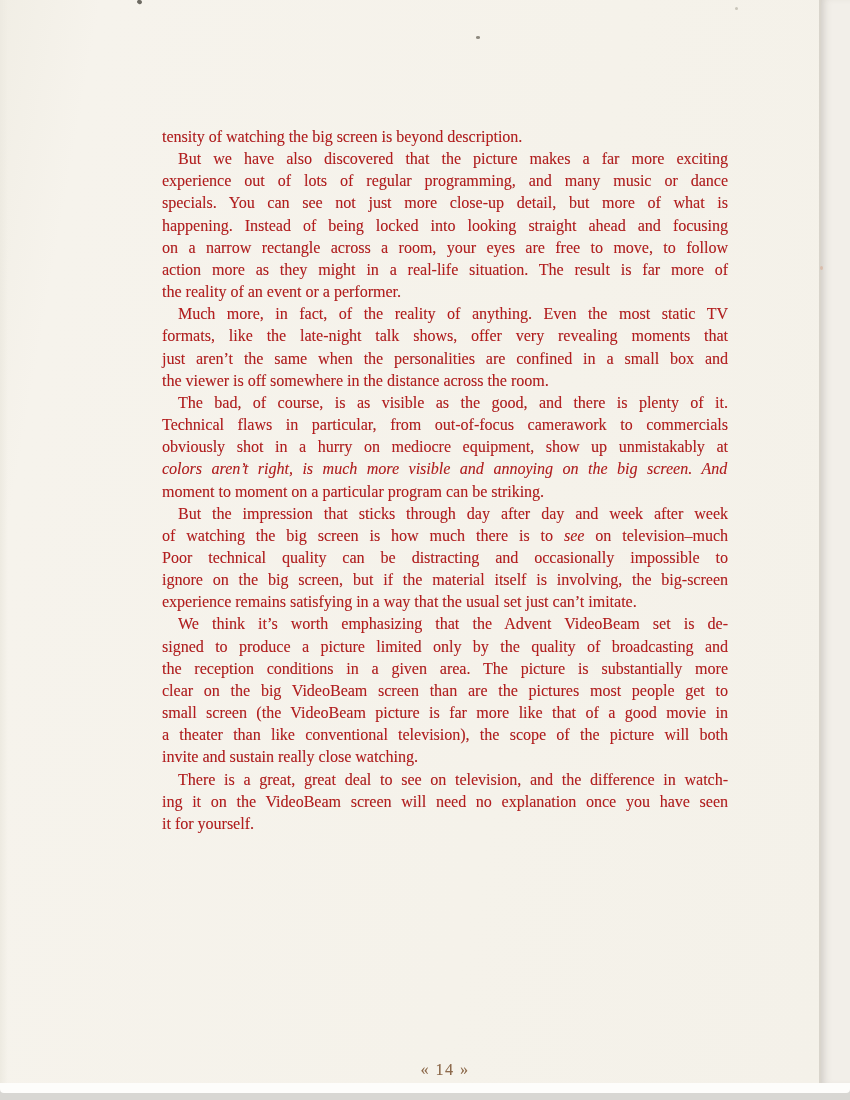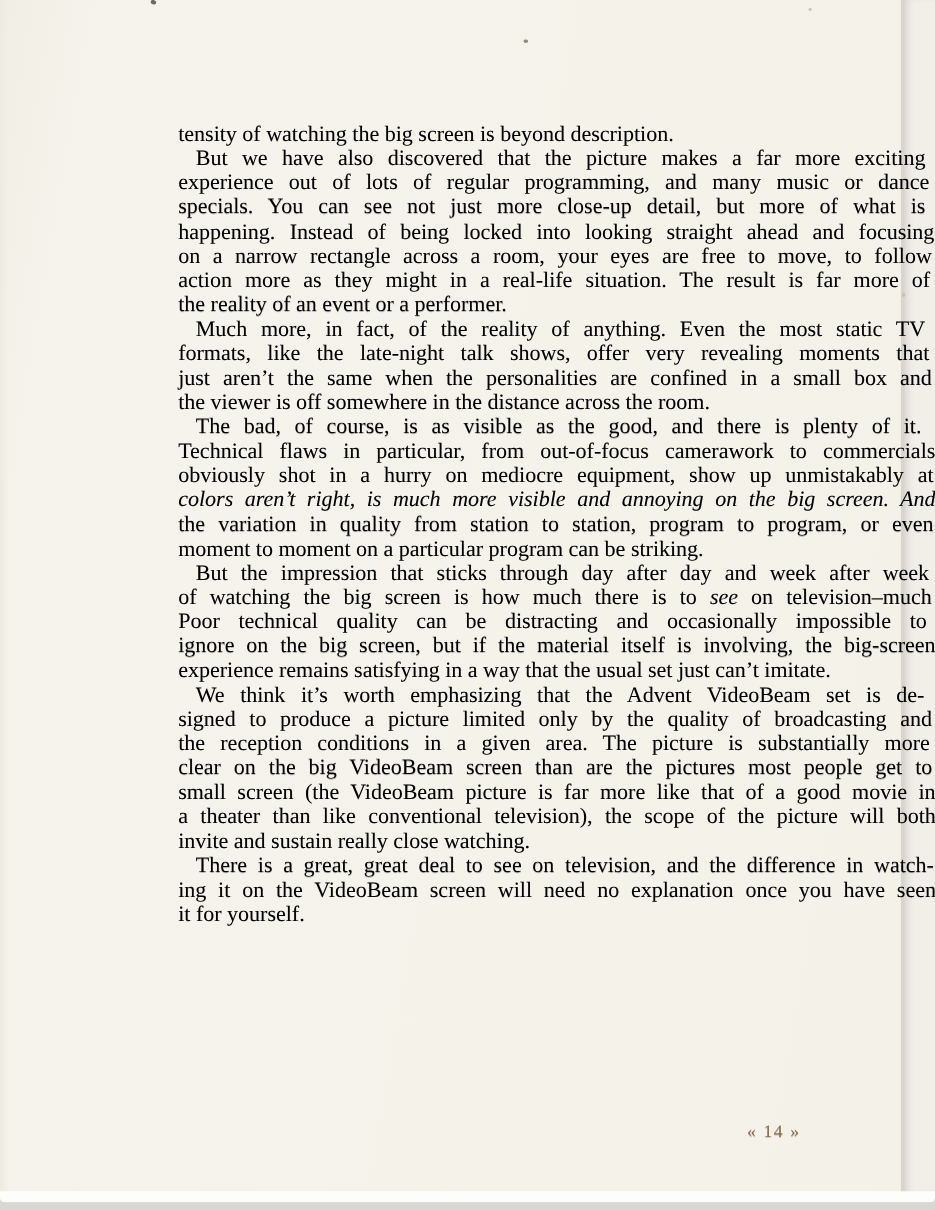--- a/index.html
+++ b/index.html
@@ -40,35 +40,35 @@
     background: #fdfdfb;
     border-radius: 0 0 4px 4px;
   }
   
   .bottom-grey {
     position: absolute; left: 0; top: 1093px;
     width: 850px; height: 7px;
     background: #d8d7d3;
   }
   .text-block {
-    position: absolute; left: 162px; top: 111px;
+    position: absolute; left: 162px; top: 126px;
     width: 566px;
-    color: #000000;
-    font-size: 20px;
+    color: #b91c1c;
+    font-size: 16px;
     line-height: 22.17px;
     text-shadow: 0.2px 0.2px 0.4px rgba(62,66,72,0.35);
   }
   .para { margin: 0; }
   .line { height: 22.17px; white-space: nowrap; }
   .line.indent { padding-left: 16px; }
   .line .seg.it { font-style: italic; }
   .page-number {
-    position: absolute; left: 162px; top: 1021px;
+    position: absolute; left: 162px; top: 1061px;
     width: 566px;
-    text-align: right;
+    text-align: center;
     color: #8d6a4c;
     font-size: 16px;
     letter-spacing: 1.5px;
     text-shadow: 0.2px 0.2px 0.3px rgba(141,106,76,0.4);
   }
   
   .speck { position: absolute; border-radius: 50%; }
   .speck.s1 { left: 137px; top: 0;    width: 5px; height: 4px; background: #6d6a62; transform: rotate(20deg); }
   .speck.s2 { left: 476px; top: 36px; width: 4px; height: 2.5px; background: #8d897e; }
   .speck.s3 { left: 735px; top: 7px;  width: 3px; height: 3px; background: #c9c5ba; }
@@ -106,21 +106,20 @@
         <div class="line indent"><span class="inner" style="word-spacing: 7.536px;"><span class="seg">Much more, in fact, of the reality of anything. Even the most static TV</span></span></div>
         <div class="line"><span class="inner" style="word-spacing: 9.886px;"><span class="seg">formats, like the late-night talk shows, offer very revealing moments that</span></span></div>
         <div class="line"><span class="inner" style="word-spacing: 6.888px;"><span class="seg">just aren’t the same when the personalities are confined in a small box and</span></span></div>
         <div class="line"><span class="inner"><span class="seg">the viewer is off somewhere in the distance across the room.</span></span></div>
       </div>
       <div class="para">
         <div class="line indent"><span class="inner" style="word-spacing: 7.429px;"><span class="seg">The bad, of course, is as visible as the good, and there is plenty of it.</span></span></div>
         <div class="line"><span class="inner" style="word-spacing: 9.605px;"><span class="seg">Technical flaws in particular, from out-of-focus camerawork to commercials</span></span></div>
         <div class="line"><span class="inner" style="word-spacing: 7.582px;"><span class="seg">obviously shot in a hurry on mediocre equipment, show up unmistakably at</span></span></div>
         <div class="line"><span class="inner" style="word-spacing: 5.518px; font-style: italic;"><span class="seg">colors aren’t right, is much more visible and annoying on the big screen. And</span></span></div>
-        <div class="line"><span class="inner" style="word-spacing: 6.953px;"><span class="seg">the variation in quality from station to station, program to program, or even</span></span></div>
         <div class="line"><span class="inner"><span class="seg">moment to moment on a particular program can be striking.</span></span></div>
       </div>
       <div class="para">
         <div class="line indent"><span class="inner" style="word-spacing: 6.956px;"><span class="seg">But the impression that sticks through day after day and week after week</span></span></div>
         <div class="line"><span class="inner" style="word-spacing: 6.93px;"><span class="seg">of watching the big screen is how much there is to </span><span class="seg it">see</span><span class="seg"> on television–much</span></span></div>
         <div class="line"><span class="inner" style="word-spacing: 11.988px;"><span class="seg">Poor technical quality can be distracting and occasionally impossible to</span></span></div>
         <div class="line"><span class="inner" style="word-spacing: 5.839px;"><span class="seg">ignore on the big screen, but if the material itself is involving, the big-screen</span></span></div>
         <div class="line"><span class="inner"><span class="seg">experience remains satisfying in a way that the usual set just can’t imitate.</span></span></div>
       </div>
       <div class="para">

